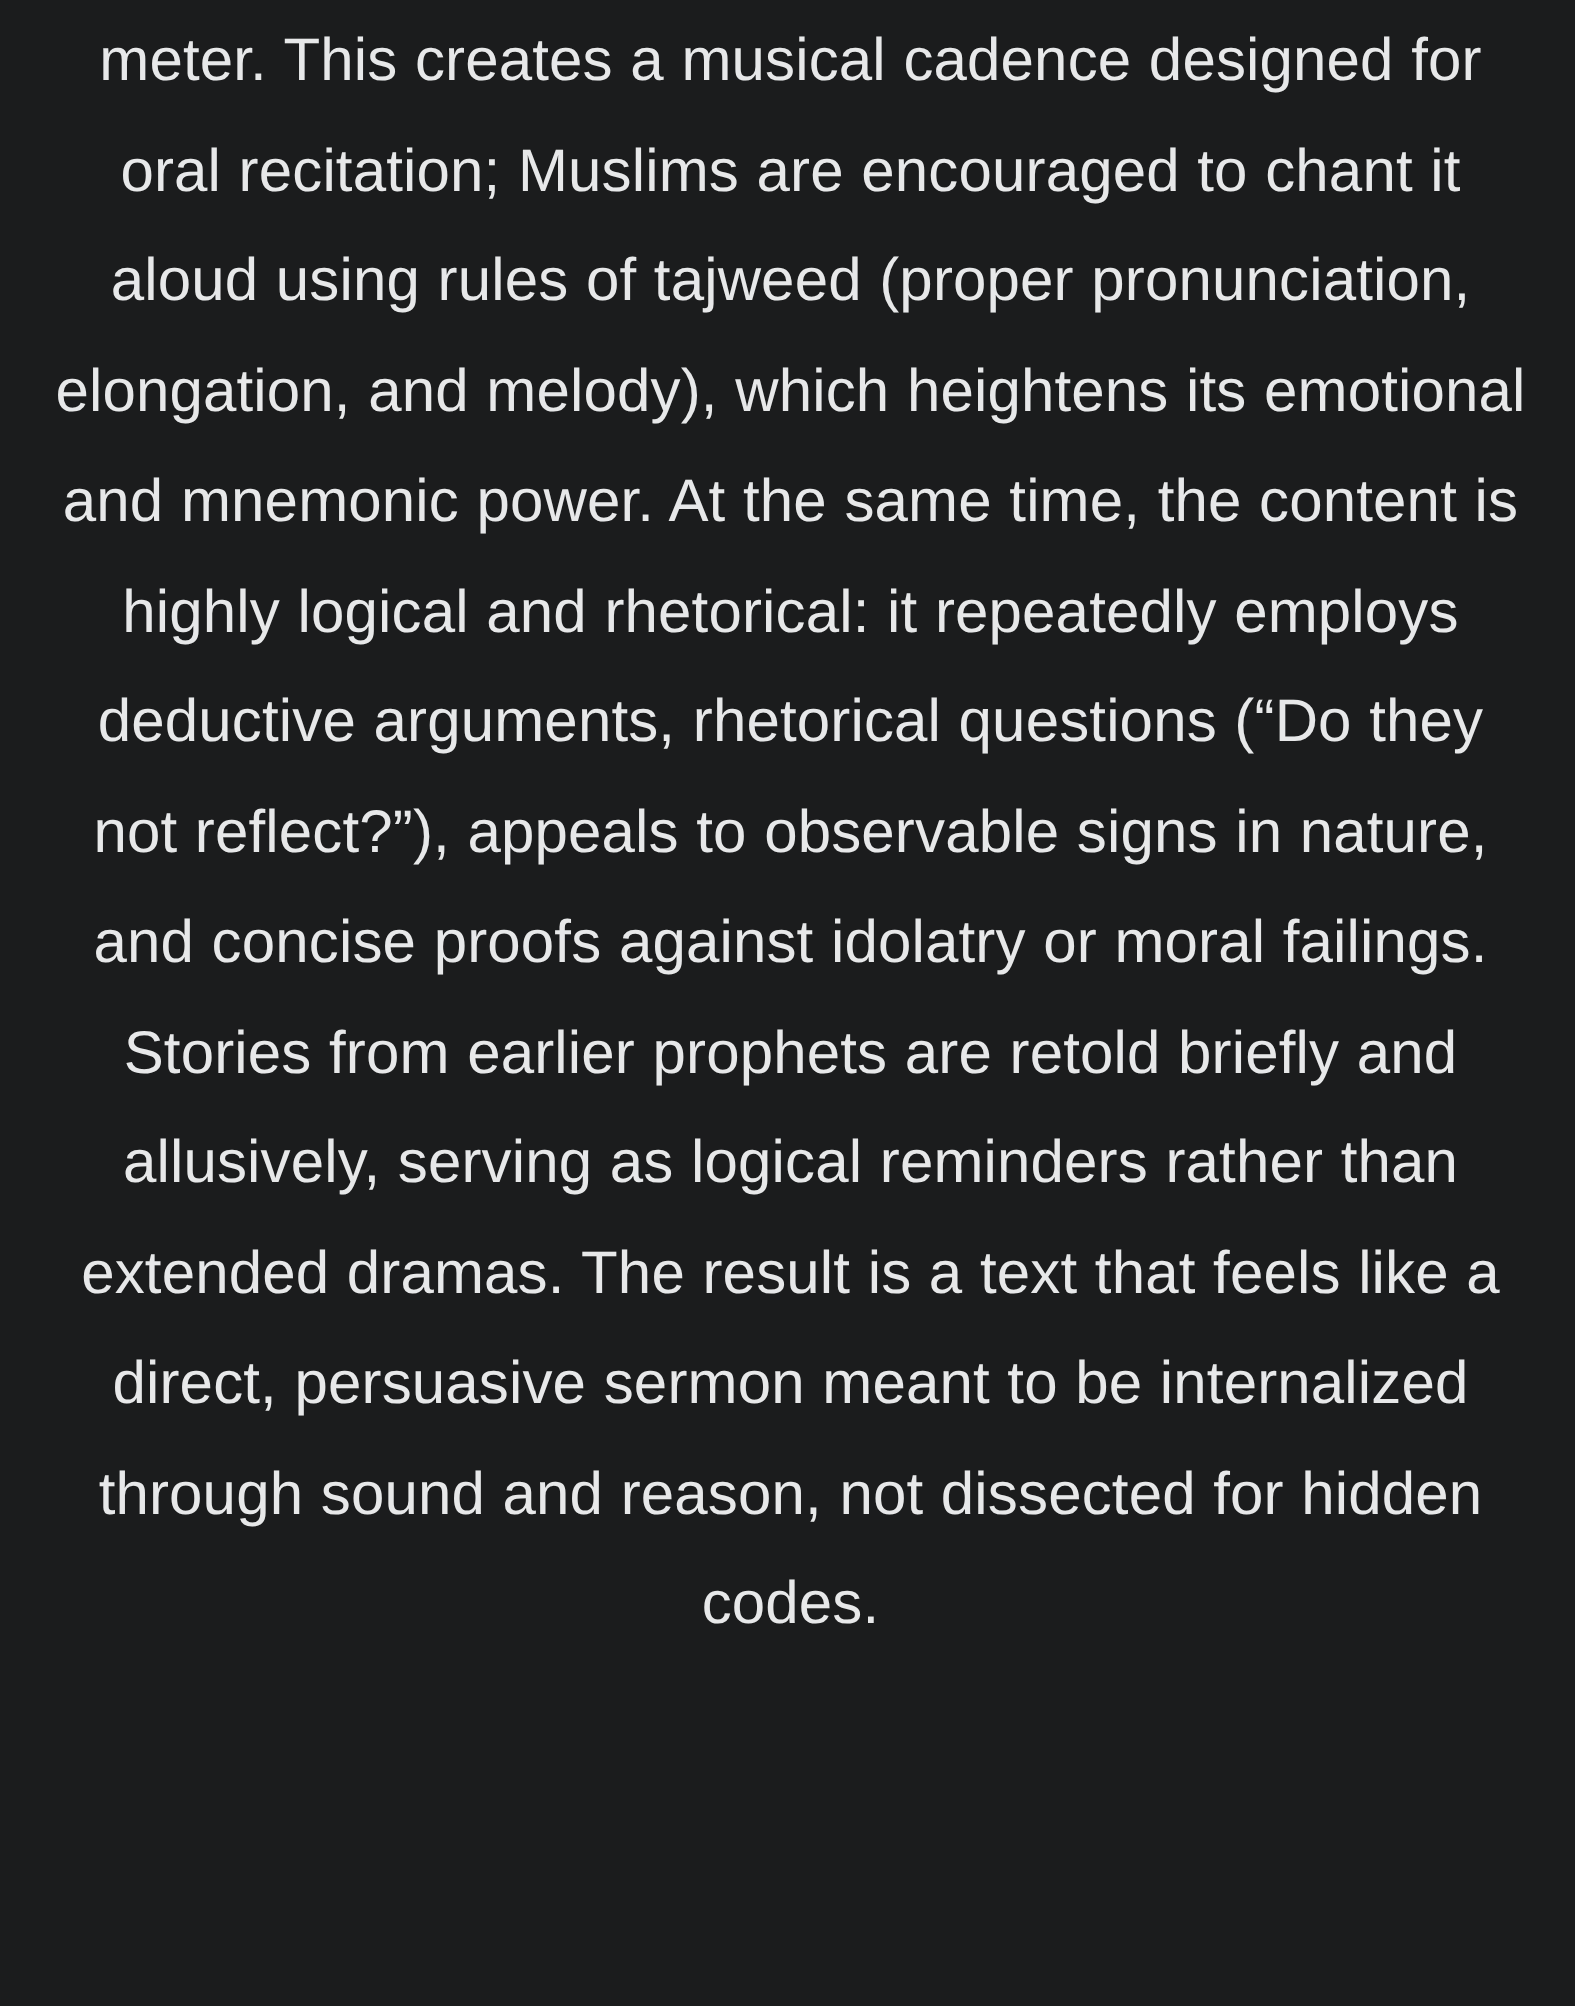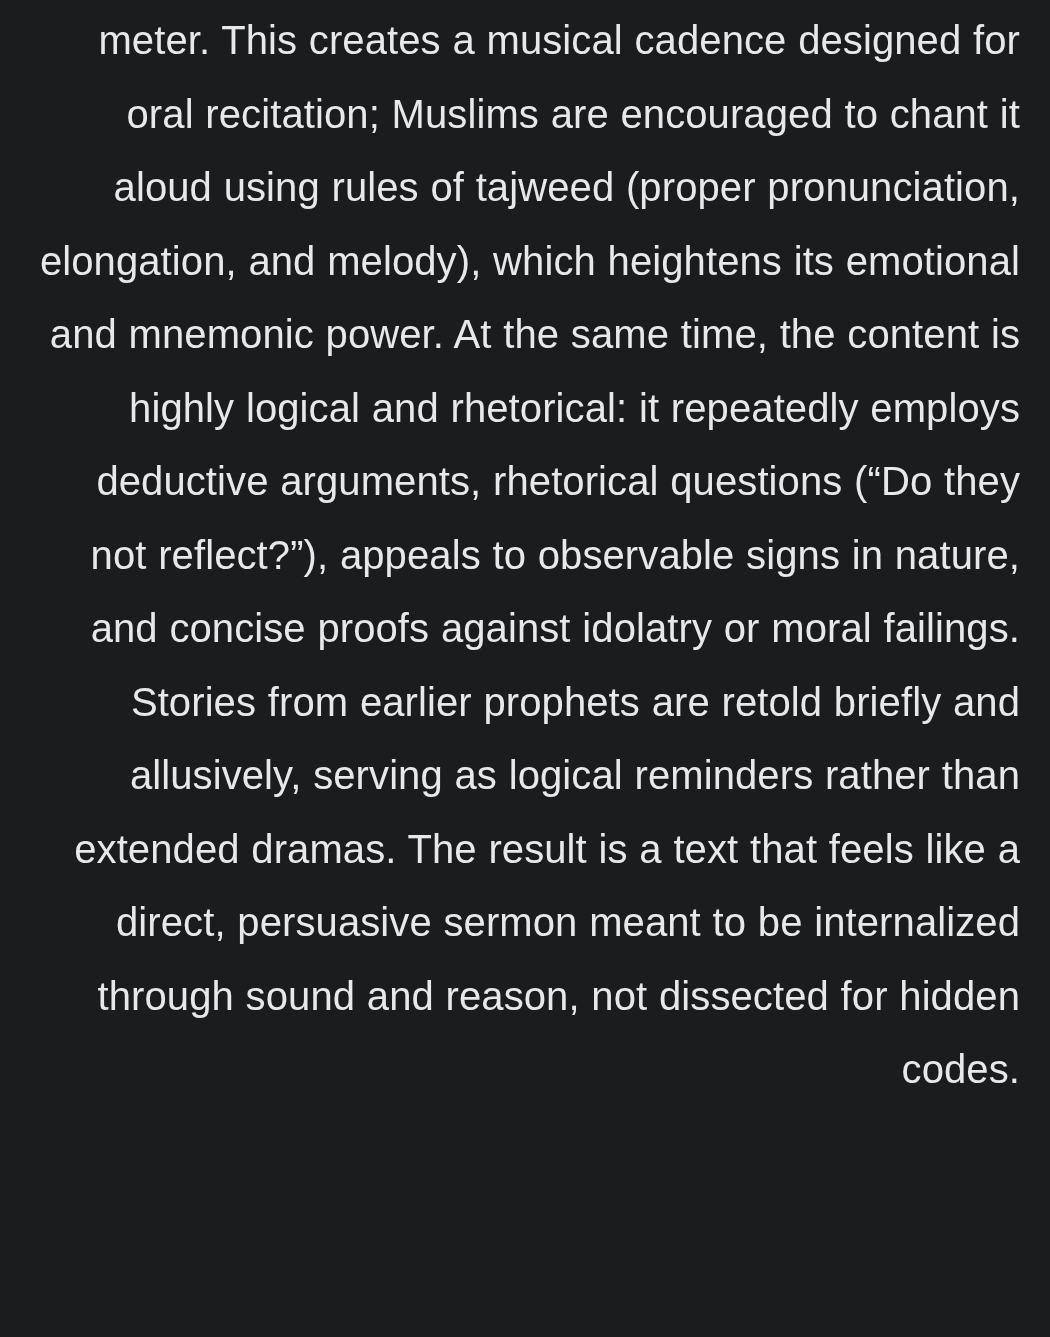--- a/index.html
+++ b/index.html
@@ -21,21 +21,21 @@
     box-sizing: border-box;
     padding: 0 30px 0 34px;
   }
   .body-text {
     color: #e7e8e9;
     font-family: "Liberation Sans", sans-serif;
     font-size: 40px;
     line-height: 73.5px;
     letter-spacing: 0.1px;
     word-spacing: 0.5px;
-    text-align: right;
+    text-align: center;
     margin: 0;
     padding-top: 4px;
     -webkit-font-smoothing: antialiased;
   }
 </style>
 </head>
 <body>
 
 <div class="page">
   <p class="body-text">meter. This creates a musical cadence designed for oral recitation; Muslims are encouraged to chant it aloud using rules of tajweed (proper pronunciation, elongation, and melody), which heightens its emotional and mnemonic power. At the same time, the content is highly logical and rhetorical: it repeatedly employs deductive arguments, rhetorical questions (“Do they not reflect?”), appeals to observable signs in nature, and concise proofs against idolatry or moral failings. Stories from earlier prophets are retold briefly and allusively, serving as logical reminders rather than extended dramas. The result is a text that feels like a direct, persuasive sermon meant to be internalized through sound and reason, not dissected for hidden codes.</p>

